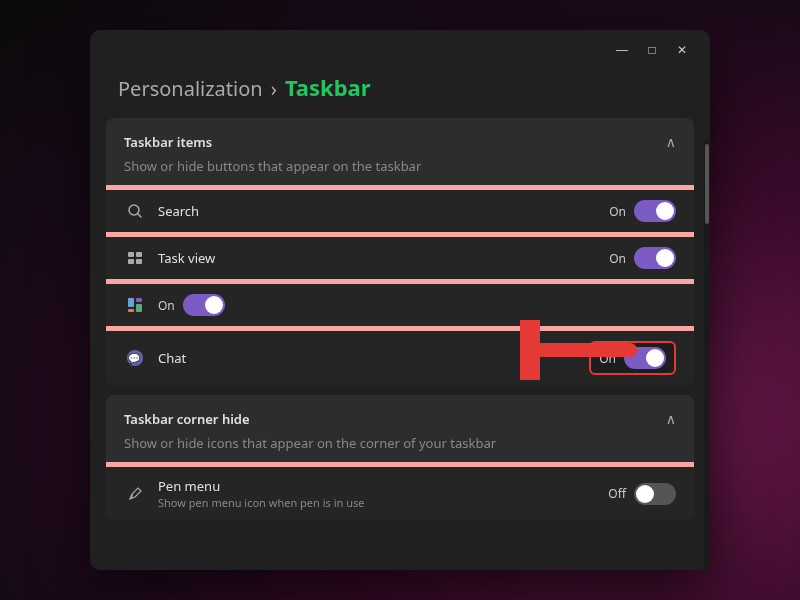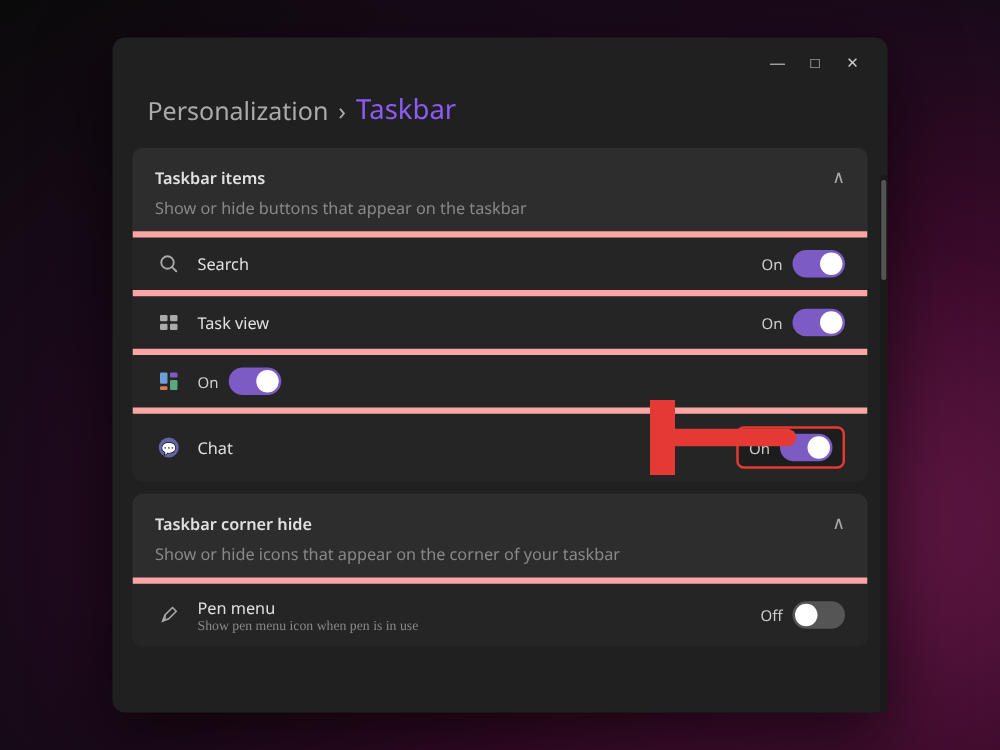--- a/index.html
+++ b/index.html
@@ -61,22 +61,22 @@
       color: #aaa;
     }
 
     .breadcrumb-sep {
       font-size: 20px;
       color: #aaa;
     }
 
     .breadcrumb-current {
       font-size: 22px;
-      font-weight: 400;
-      color: #8b5cf6;
+      font-weight: 700;
+      color: #22c55e;
     }
 
     .content {
       flex: 1;
       padding: 0 16px 0 16px;
       overflow-y: auto;
     }
 
     .section {
       background: #2d2d2d;
@@ -138,21 +138,20 @@
     }
 
     .setting-label-title {
       font-size: 13px;
       color: #e0e0e0;
     }
 
     .setting-label-desc {
       font-size: 11px;
       color: #888;
-      font-family: Liberation Serif, serif;
     }
 
     .toggle-area {
       display: flex;
       align-items: center;
       gap: 8px;
     }
 
     .toggle-text {
       font-size: 12px;

